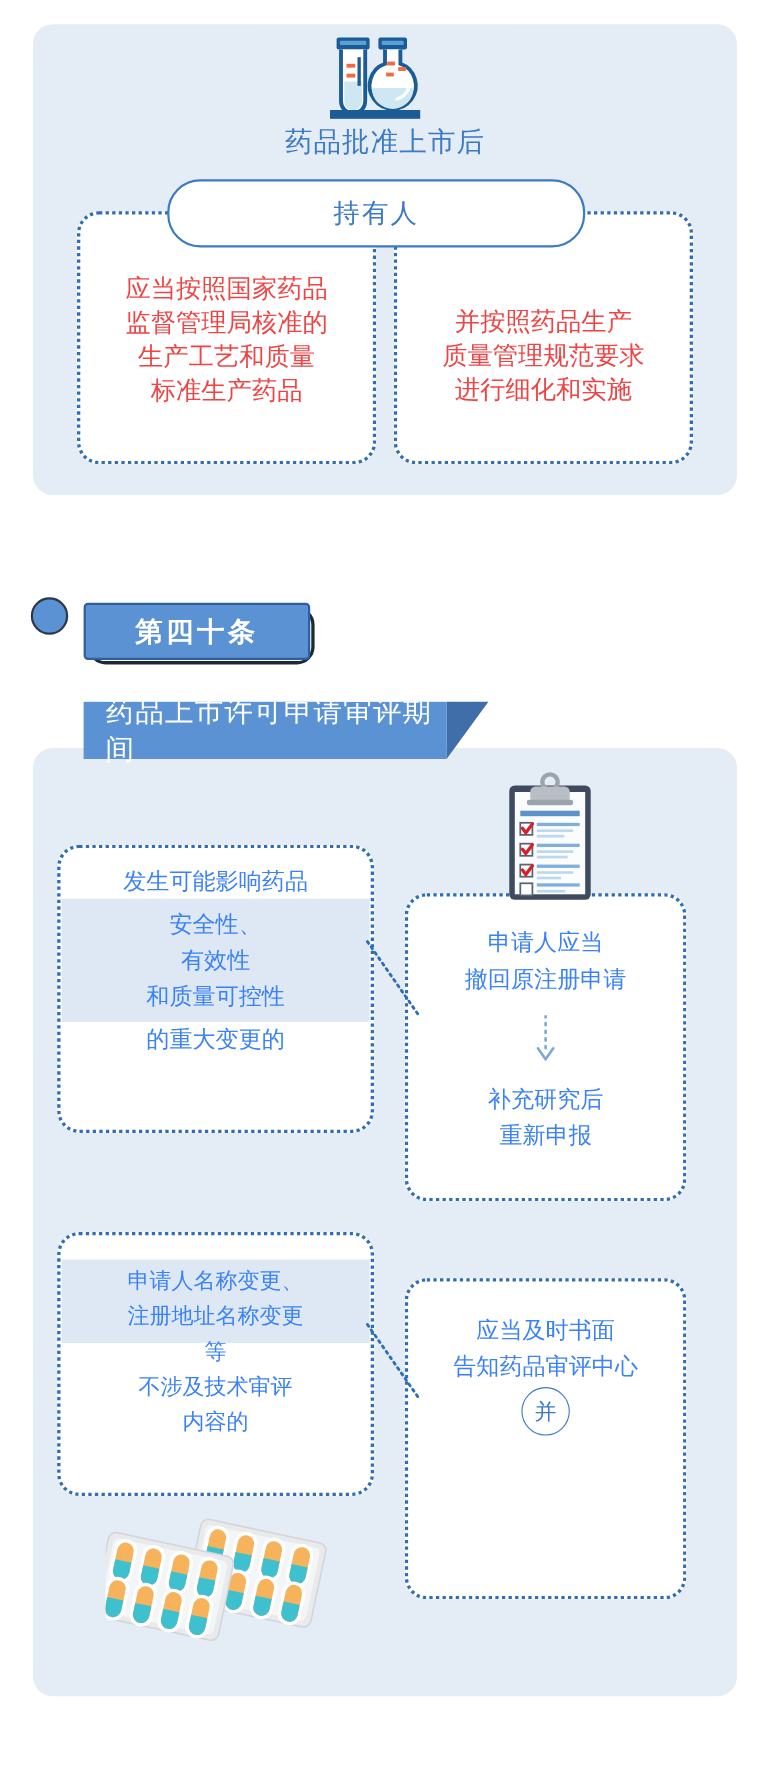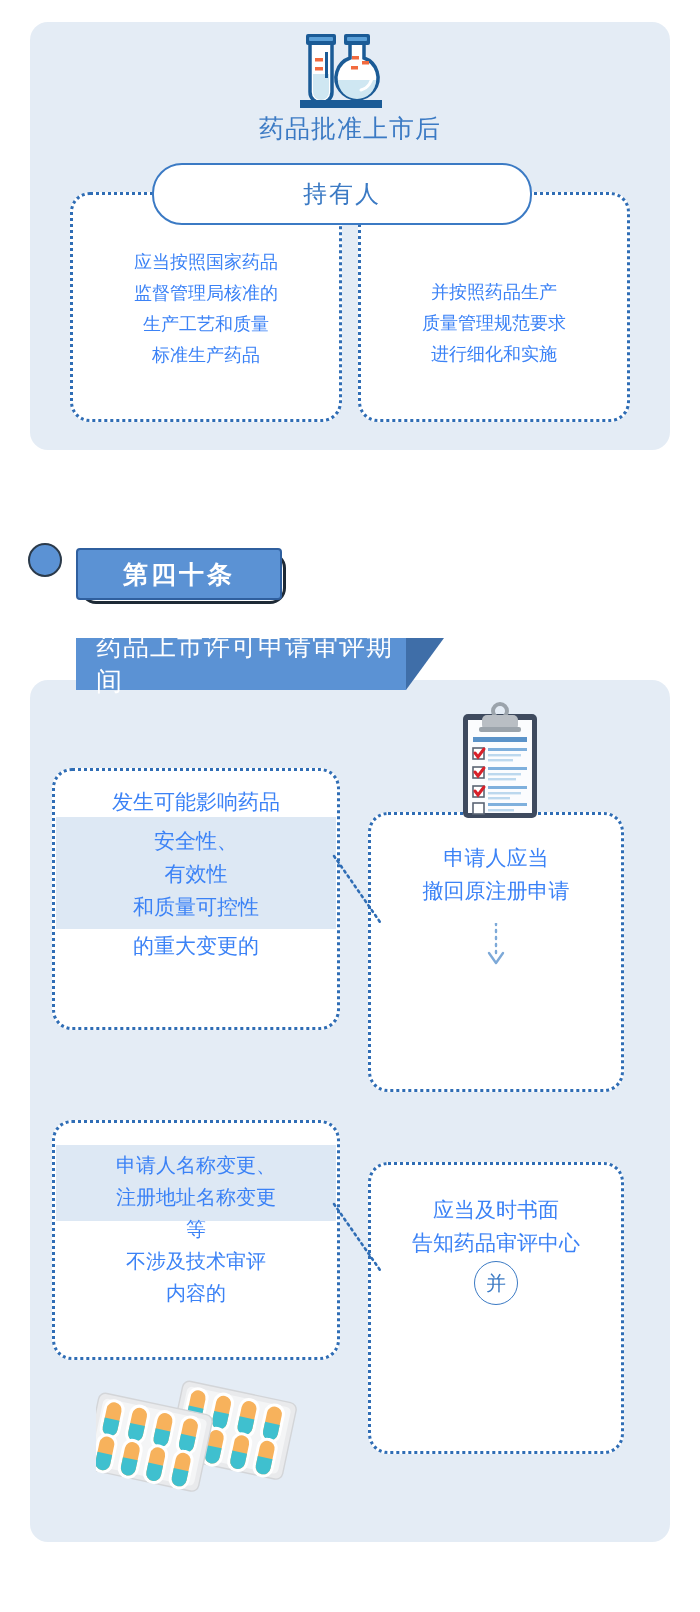--- a/index.html
+++ b/index.html
@@ -30,21 +30,21 @@
 
   .dotbox{
     position:absolute;
     border:3px dotted #2f6db5;border-radius:20px;background:#ffffff;
     box-sizing:border-box;
   }
   #p1-left{left:70px;top:192px;width:272px;height:230px;}
   #p1-right{left:358px;top:192px;width:272px;height:230px;}
   .p1-text{
     position:absolute;left:0;width:100%;text-align:center;
-    font-size:18px;line-height:31px;color:#3b82f6;
+    font-size:23px;line-height:31px;color:#ef4444;
   }
   #p1-left .p1-text{top:52px;}
   #p1-right .p1-text{top:82px;}
 
   
   .bullet-dot{
     position:absolute;left:28px;top:543px;width:34px;height:34px;
     border-radius:50%;background:#5b92d4;border:2px solid #2b3a4a;
     box-sizing:border-box;
   }
@@ -230,20 +230,24 @@
   <div class="boxtext" style="padding-top:26px;">
     <div>申请人应当</div>
     <div>撤回原注册申请</div>
   </div>
   <div class="arrow-dots" style="top:108px;">
     <svg width="22" height="44" viewBox="0 0 22 44">
       <line x1="11" y1="0" x2="11" y2="30" stroke="#7da9d8" stroke-width="2.4" stroke-dasharray="2 5" stroke-linecap="round"></line>
       <path d="M4 30 L11 40 L18 30" fill="none" stroke="#7da9d8" stroke-width="2.4" stroke-linecap="round" stroke-linejoin="round"></path>
     </svg>
   </div>
+  <div class="boxtext" style="padding-top:76px;">
+    <div>补充研究后</div>
+    <div>重新申报</div>
+  </div>
 </div>
 
 <div class="dotbox" id="p2-c">
   <div class="band" style="top:22px;height:76px;"></div>
   <div class="boxtext sm" style="padding-top:26px;">
     <div>申请人名称变更、</div>
     <div>注册地址名称变更</div>
     <div>等</div>
     <div>不涉及技术审评</div>
     <div>内容的</div>

